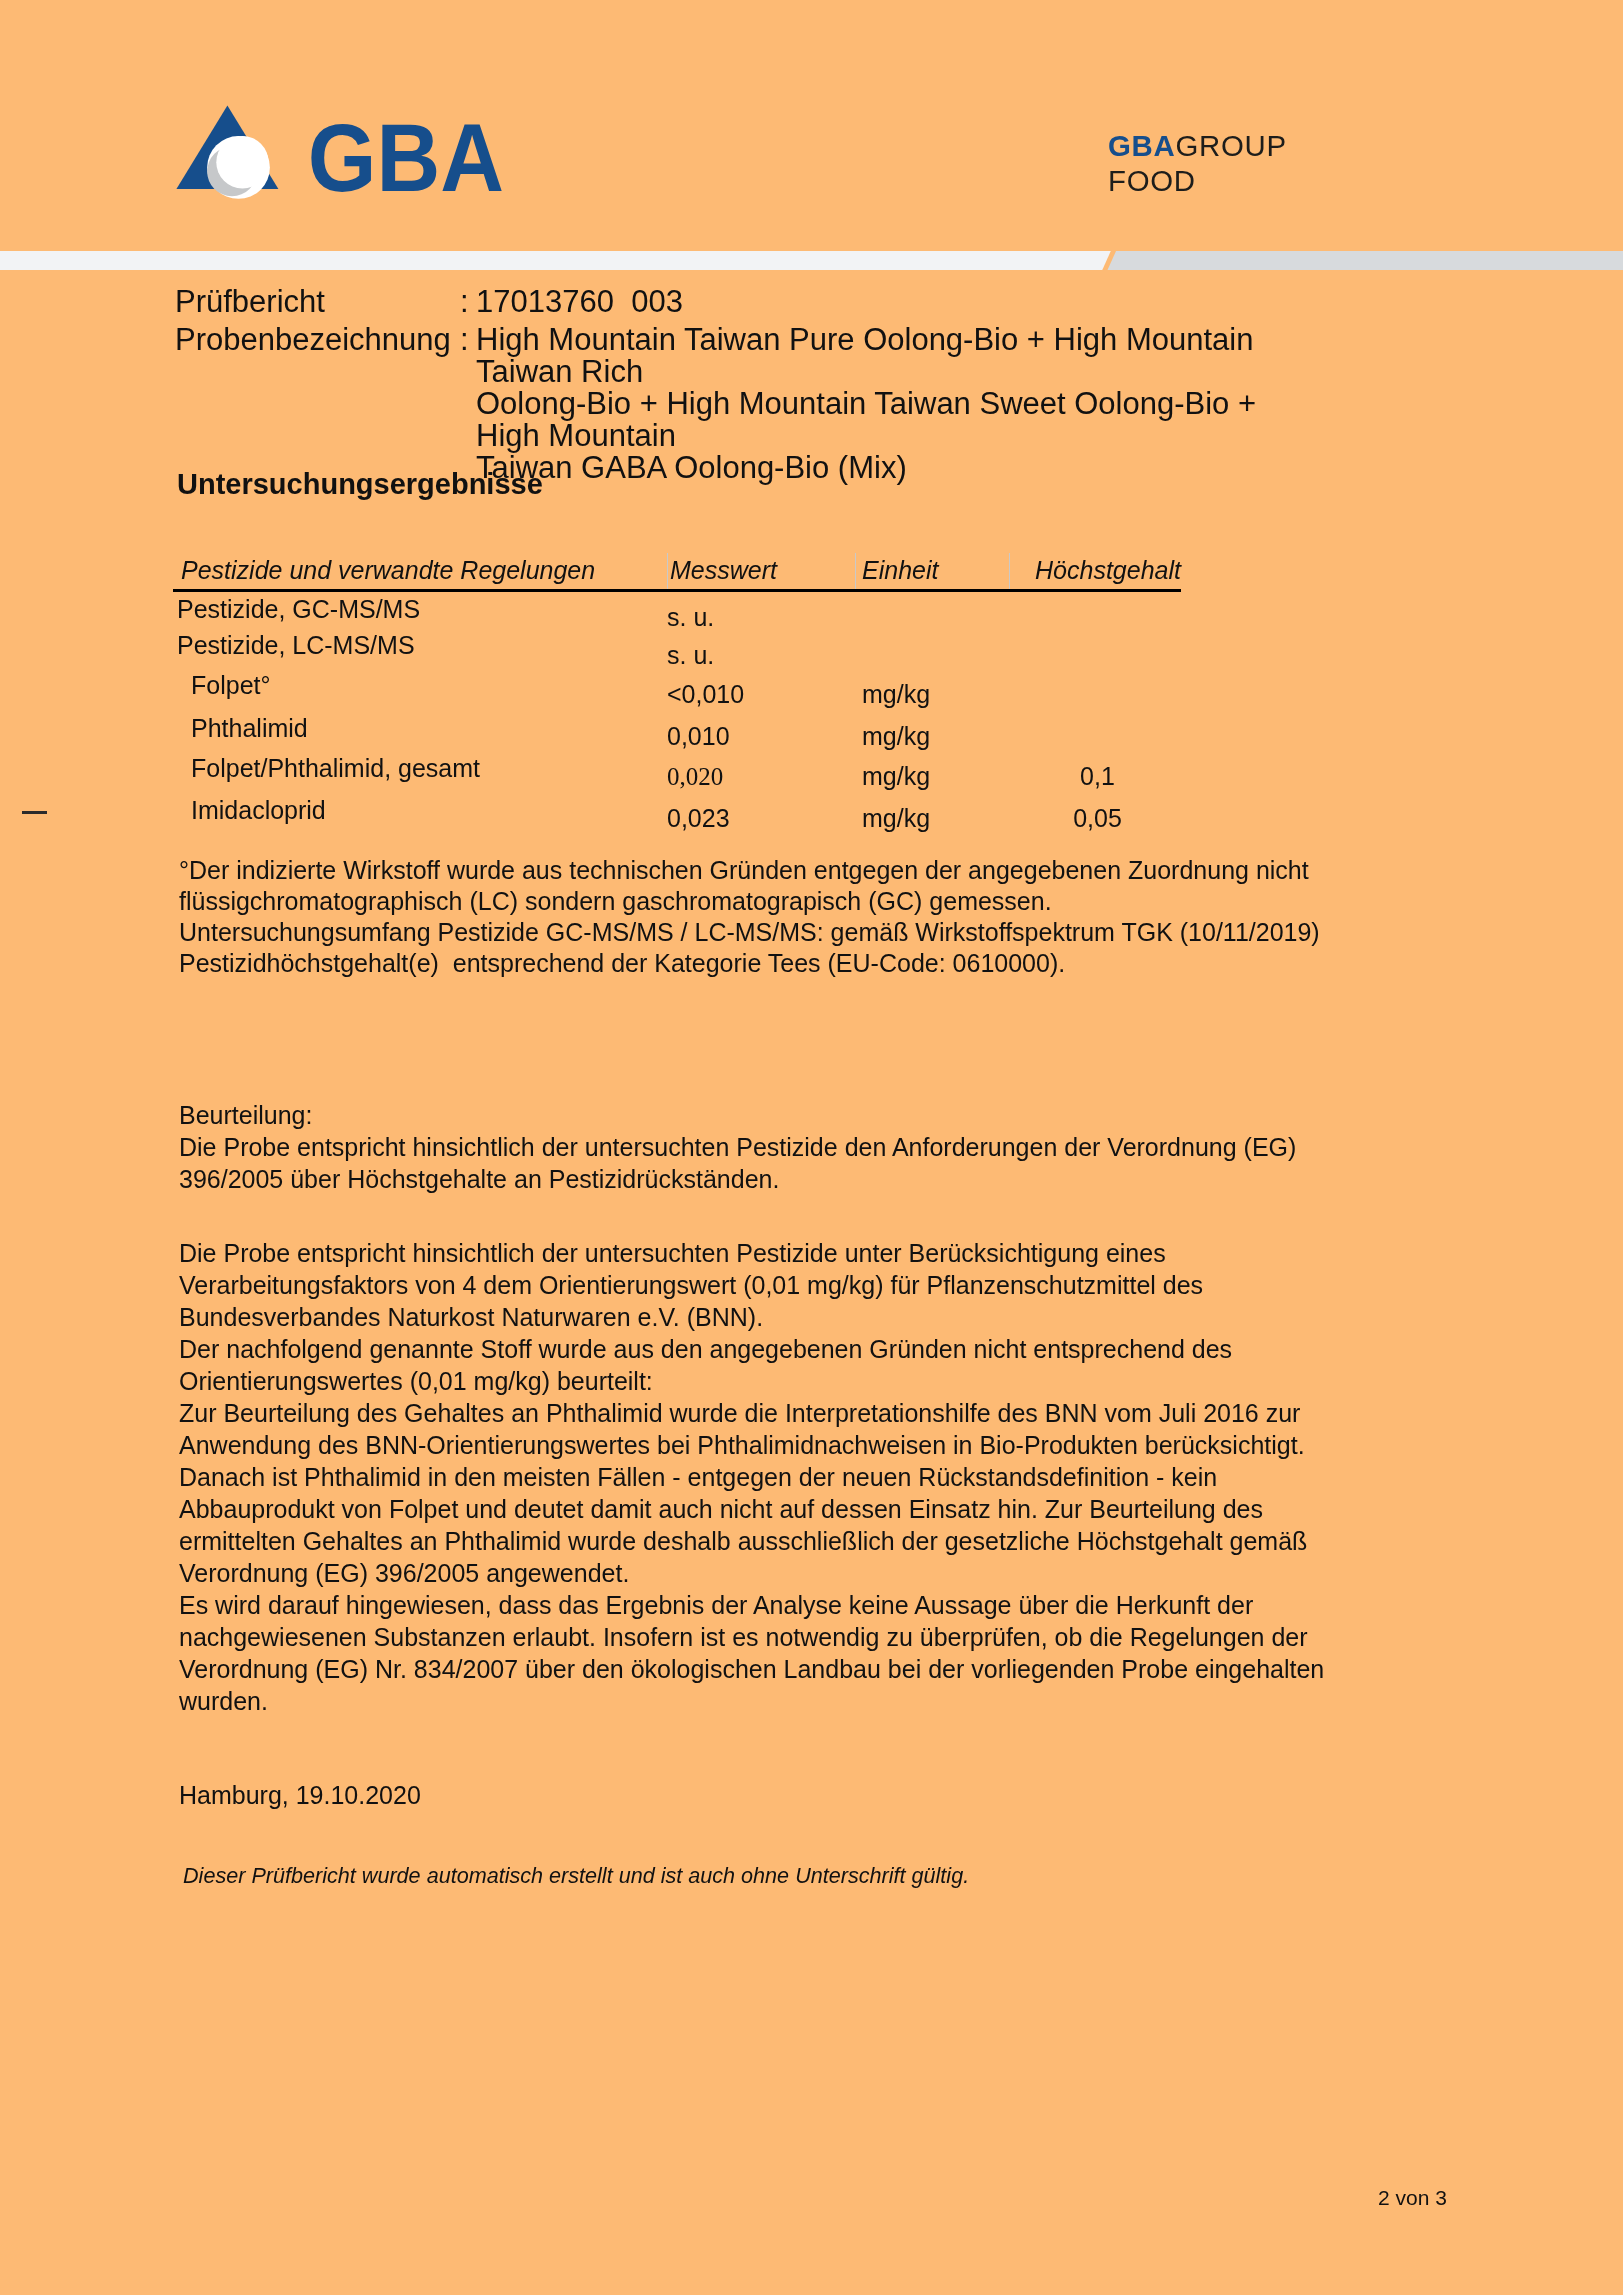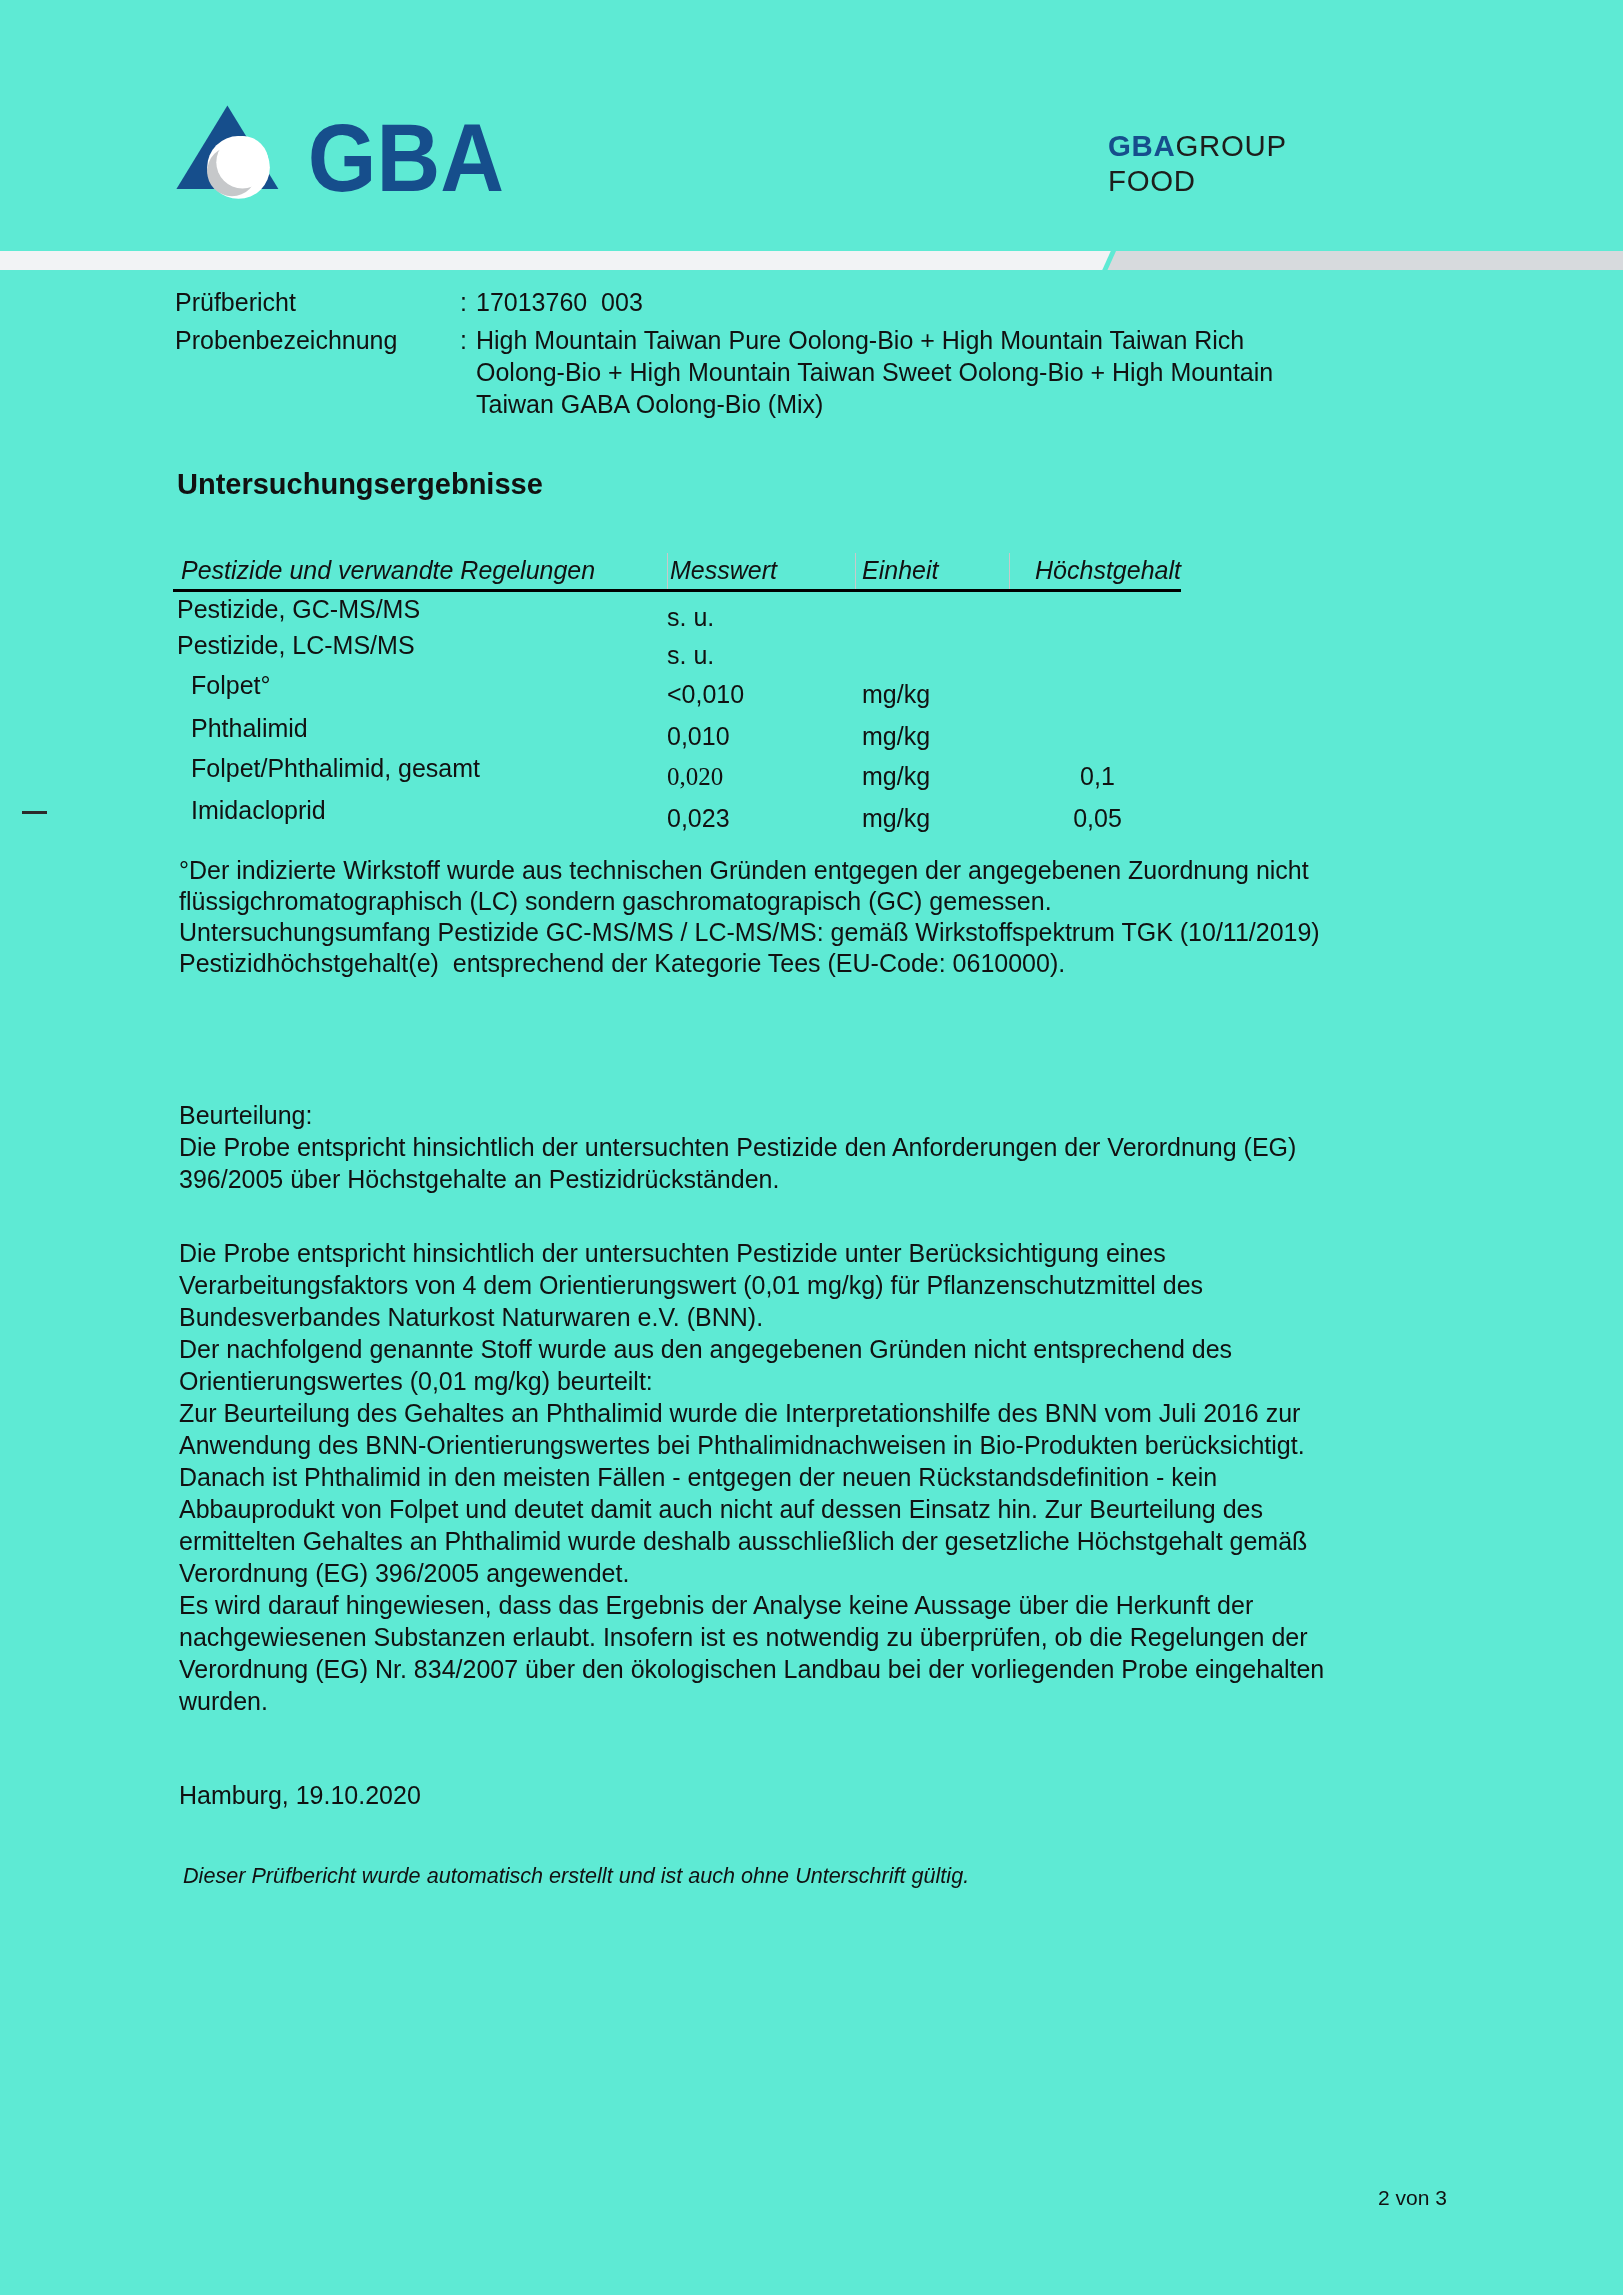--- a/index.html
+++ b/index.html
@@ -1,28 +1,28 @@
 <!DOCTYPE html>
 <html style="font-size:10.5px"><head>
 <meta charset="utf-8">
 <style>
   html,body{margin:0;padding:0;background:#ffffff;}
   #page{
     position:relative;
     width:1623px;height:2295px;
-    background:#5eead4;
+    background:#fdba74;
     font-family:"Liberation Sans", sans-serif;
     color:#111111;
     overflow:hidden;
   }
   .abs{position:absolute;}
   .txt{white-space:pre-wrap;}
   .body-txt{font-size:25px;line-height:32px;}
   .fn-txt{font-size:25px;line-height:31px;}
-  .meta-label{font-size:25px;line-height:32px;}
+  .meta-label{font-size:31px;line-height:32px;}
   .brand-line{font-size:29.4px;line-height:35px;letter-spacing:0.7px;color:#1d1d1b;}
   .brand-gba{font-weight:bold;color:#164e8c;}
   .section-title{font-size:29px;line-height:34px;font-weight:bold;}
   .th{font-style:italic;font-size:25px;line-height:29px;}
   .td{font-size:25px;line-height:29px;}
   .rule-thick{background:#000000;height:3.3px;}
   .col-divider{background:#c9c9c9;width:1.3px;height:39px;}
   .fold-mark{background:#2b2b2b;}
   .footer-note{font-size:21.6px;line-height:26px;font-style:italic;}
   .page-num{font-size:21px;line-height:30px;}

